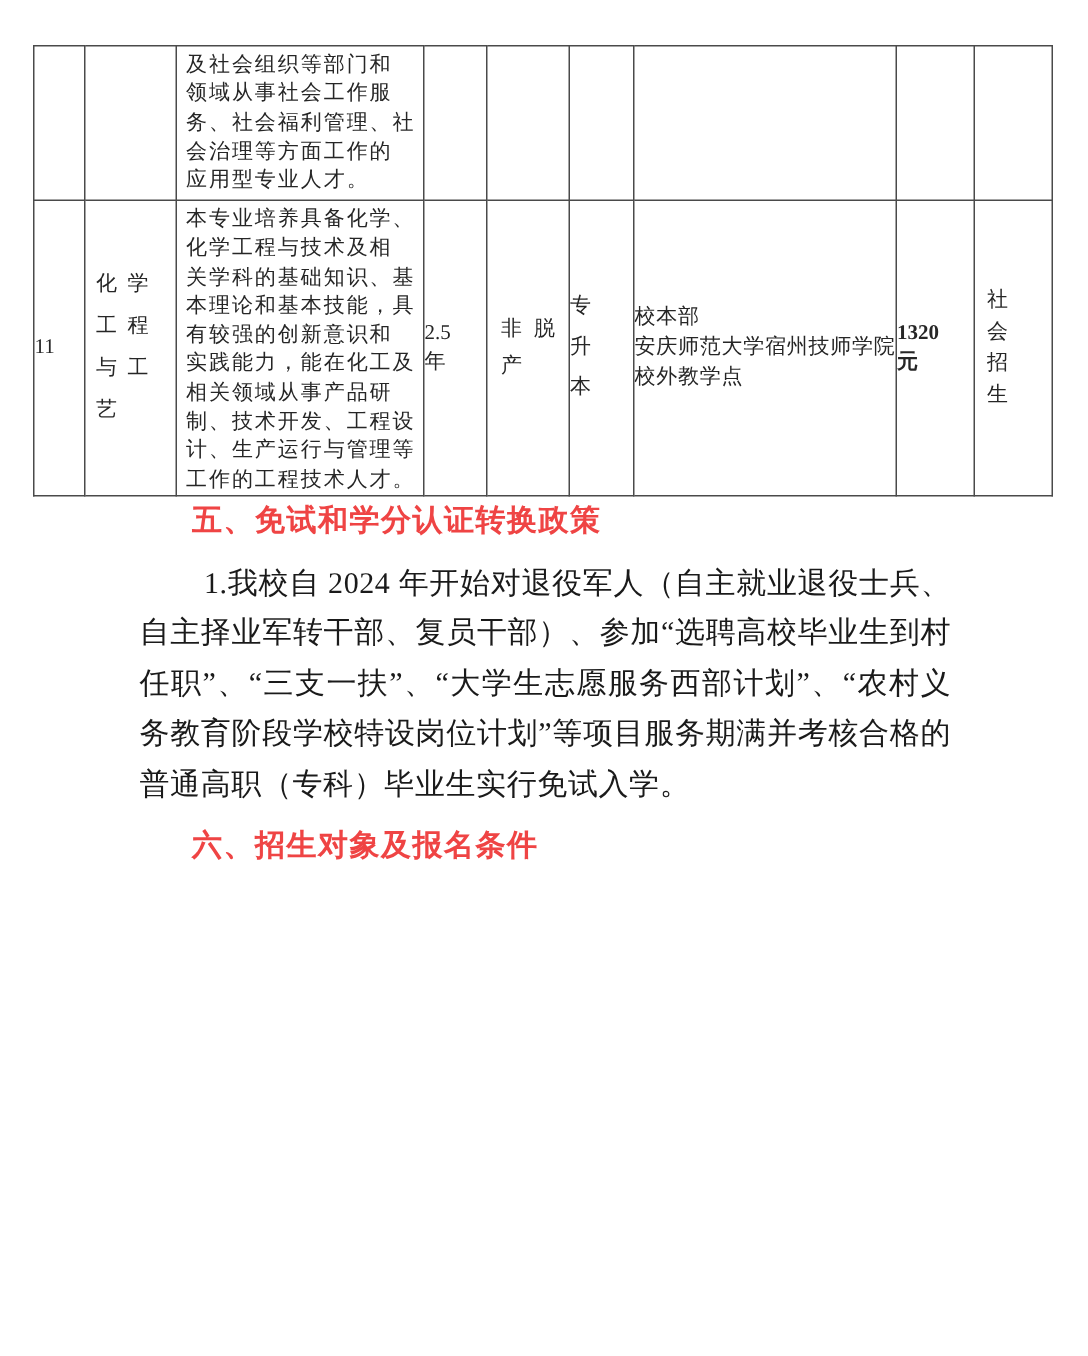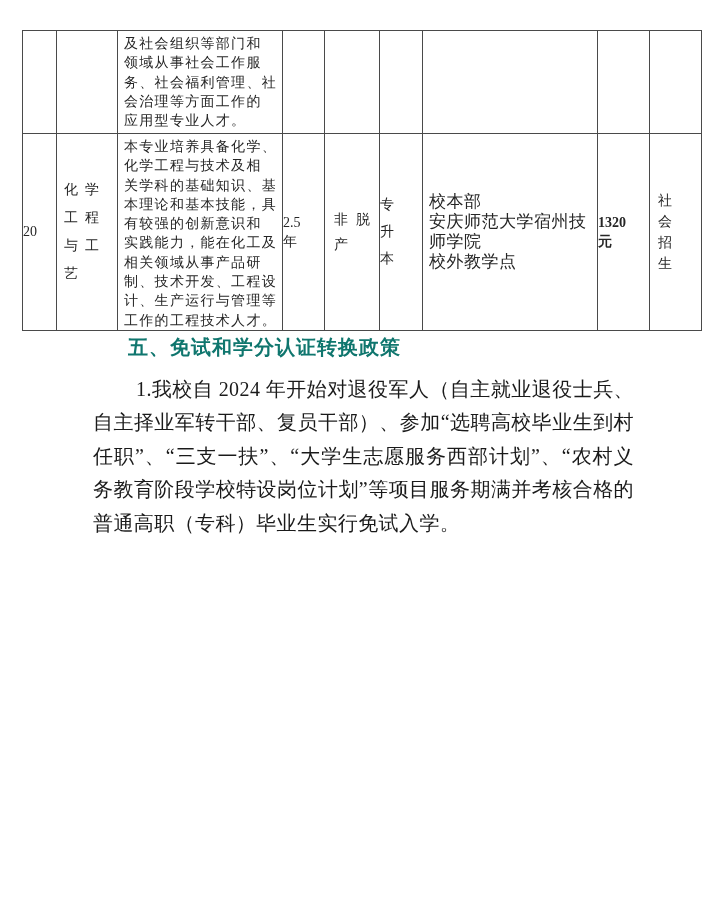--- a/index.html
+++ b/index.html
@@ -35,40 +35,40 @@
   td.desc {
     text-align:left;
     vertical-align:top;
     padding:3px 4px 0 6px;
     line-height:19.3px;
     letter-spacing:1.3px;
   }
   td.major   { line-height:28px; letter-spacing:7px; padding-left:7px; }
   td.form    { line-height:25px; letter-spacing:8px; padding-left:9px; }
   td.level   { line-height:27px; }
-  td.site    { font-size:17px; line-height:20px; letter-spacing:0.5px;padding-left:6px; }
+  td.site    { font-size:14px; line-height:20px; letter-spacing:0.5px; }
   td.fee     { line-height:19px;font-weight:bold; }
   td.enroll  { line-height:21px; letter-spacing:8px; padding-left:8px; }
   td.dur     { line-height:19px; }
 
   
   .content {
     position:absolute; left:85px; top:331px; width:557px;
     font-size:20px; line-height:33.5px;
     text-align:justify;
     color:#1a1a1a;
   }
   .sec-heading {
     margin:0;
     font-family:"Liberation Sans","DejaVu Sans",sans-serif;
     font-weight:bold;
     font-size:20px; line-height:33.5px;
     text-indent:43px;
     text-align:left;
-    color:#0f766e;
+    color:#ef4444;
     letter-spacing:1px;
   }
   p.body-para {
     margin:8px;
     text-indent:43px;
     letter-spacing:0.4px;
   }
 </style>
 </head>
 <body>
@@ -97,21 +97,21 @@
 会治理等方面工作的
 应用型专业人才。</td>
       <td></td>
       <td></td>
       <td></td>
       <td></td>
       <td></td>
       <td></td>
     </tr>
     <tr class="row-main">
-      <td>20</td>
+      <td>11</td>
       <td class="major">化学
 工程
 与工
 艺</td>
       <td class="desc">本专业培养具备化学、
 化学工程与技术及相
 关学科的基础知识、基
 本理论和基本技能，具
 有较强的创新意识和
 实践能力，能在化工及
@@ -133,15 +133,16 @@
 元</td>
       <td class="enroll">社会
 招生</td>
     </tr>
   </tbody>
     </table>
 
   <div class="content">
     <h2 class="sec-heading">五、免试和学分认证转换政策</h2>
     <p class="body-para">1.我校自 2024 年开始对退役军人（自主就业退役士兵、自主择业军转干部、复员干部）、参加“选聘高校毕业生到村任职”、“三支一扶”、“大学生志愿服务西部计划”、“农村义务教育阶段学校特设岗位计划”等项目服务期满并考核合格的普通高职（专科）毕业生实行免试入学。</p>
+    <h2 class="sec-heading">六、招生对象及报名条件</h2>
   </div>
 
 </div>
 
 </body></html>

